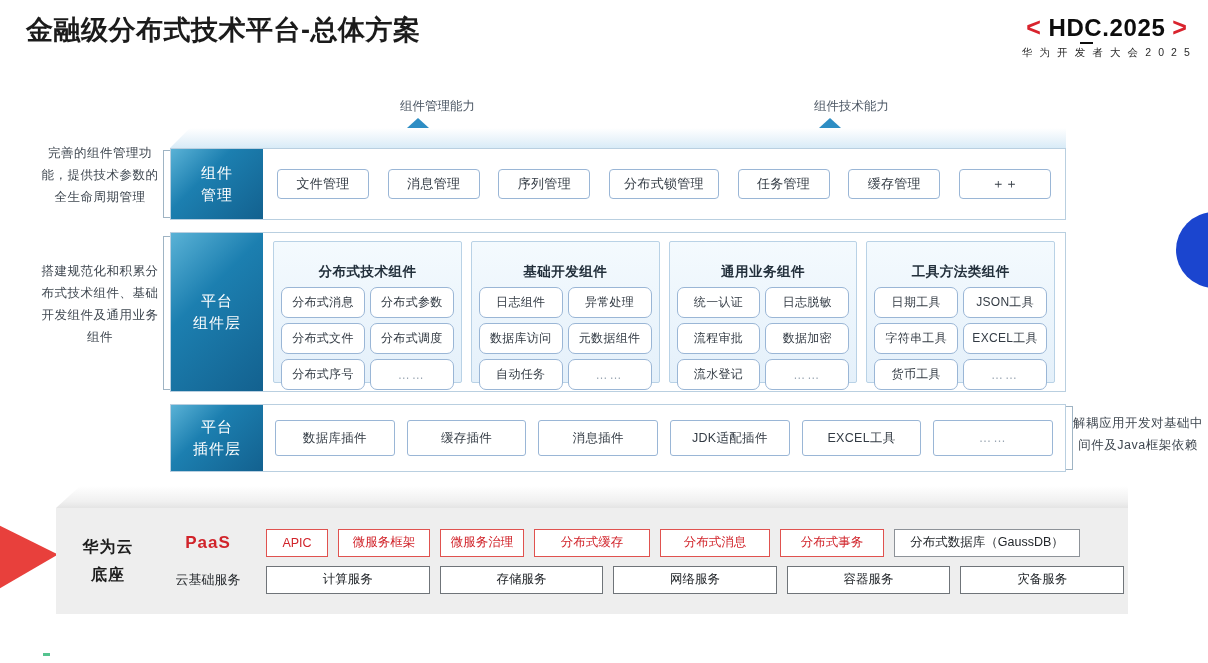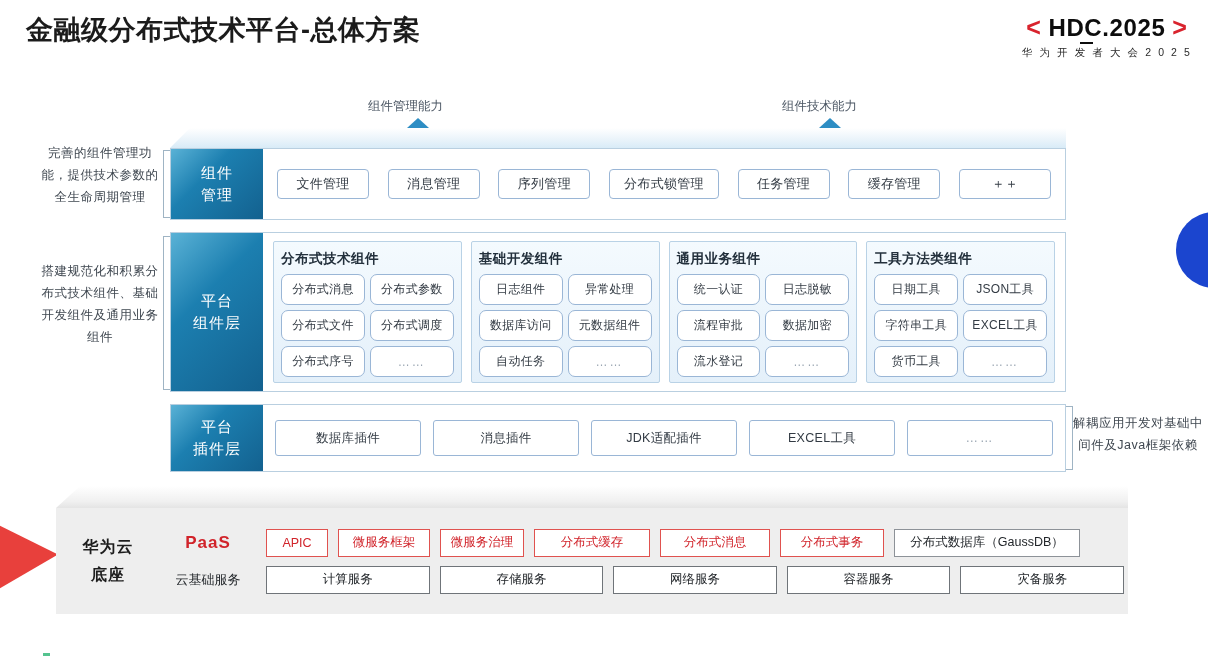--- a/index.html
+++ b/index.html
@@ -48,21 +48,21 @@
     border-radius: 0 56px 56px 0;
     clip-path: polygon(0 0, 100% 46%, 0 100%);
   }
   .green-dot {
     position: absolute; left: 43px; top: 653px;
     width: 7px; height: 3px; background: #29b473; opacity: .8;
   }
 
   
   .arrow-label {
-    position: absolute; font-size: 12.5px; color: #4b5663; white-space: nowrap;
+    position: absolute; font-size: 12.5px; color: #4b5663; white-space: nowrap; margin-left: 32px;
   }
   .arrow-up { position: absolute; width: 44px; height: 48px; }
   .arrow-up .shaft {
     position: absolute; left: 13px; top: 17px; width: 18px; height: 31px;
     background: linear-gradient(180deg, #2a84bb 0%, #1d6ea4 100%);
   }
   .arrow-up .head {
     position: absolute; left: 0; top: 0; width: 0; height: 0;
     border-left: 22px solid transparent; border-right: 22px solid transparent;
     border-bottom: 20px solid #2e8ec4;
@@ -118,21 +118,21 @@
   
   #row-platform-comp { left: 170px; top: 232px; width: 896px; height: 160px; }
   #row-platform-comp .layer-body { padding: 8px 10px; gap: 9px; align-items: stretch; }
   .group {
     flex: 1 1 0; border: 1px solid #b9d2e6; border-radius: 2px;
     background: linear-gradient(180deg, #f4fafe 0%, #e4f0fa 100%);
     display: flex; flex-direction: column; padding: 5px 7px 7px;
   }
   .group-title {
     font-size: 13.5px; font-weight: bold; color: #23303c;
-    text-align: left; padding: 3px 0 6px; letter-spacing: .5px;
+    text-align: center; padding: 3px 0 6px; letter-spacing: .5px; margin-top: 13px;
   }
   .group-grid {
     flex: 1 1 auto; display: grid; grid-template-columns: 1fr 1fr;
     gap: 5px;
   }
   .group-grid .chip { border-radius: 7px; height: 31px; font-size: 12px; }
 
   
   #row-plugin { left: 170px; top: 404px; width: 896px; height: 68px; }
   #row-plugin .layer-body { padding: 0 12px; gap: 12px; }
@@ -285,20 +285,21 @@
     </div>
   </div>
 
   <div class="layer-box" id="row-plugin">
     <div class="layer-label">
       <span>平台</span>
       <span>插件层</span>
     </div>
     <div class="layer-body">
       <div class="chip">数据库插件</div>
+      <div class="chip">缓存插件</div>
       <div class="chip">消息插件</div>
       <div class="chip">JDK适配插件</div>
       <div class="chip">EXCEL工具</div>
       <div class="chip dots">……</div>
     </div>
   </div>
 
   <div class="base-block">
     <div class="base-inner">
       <div class="base-title">

